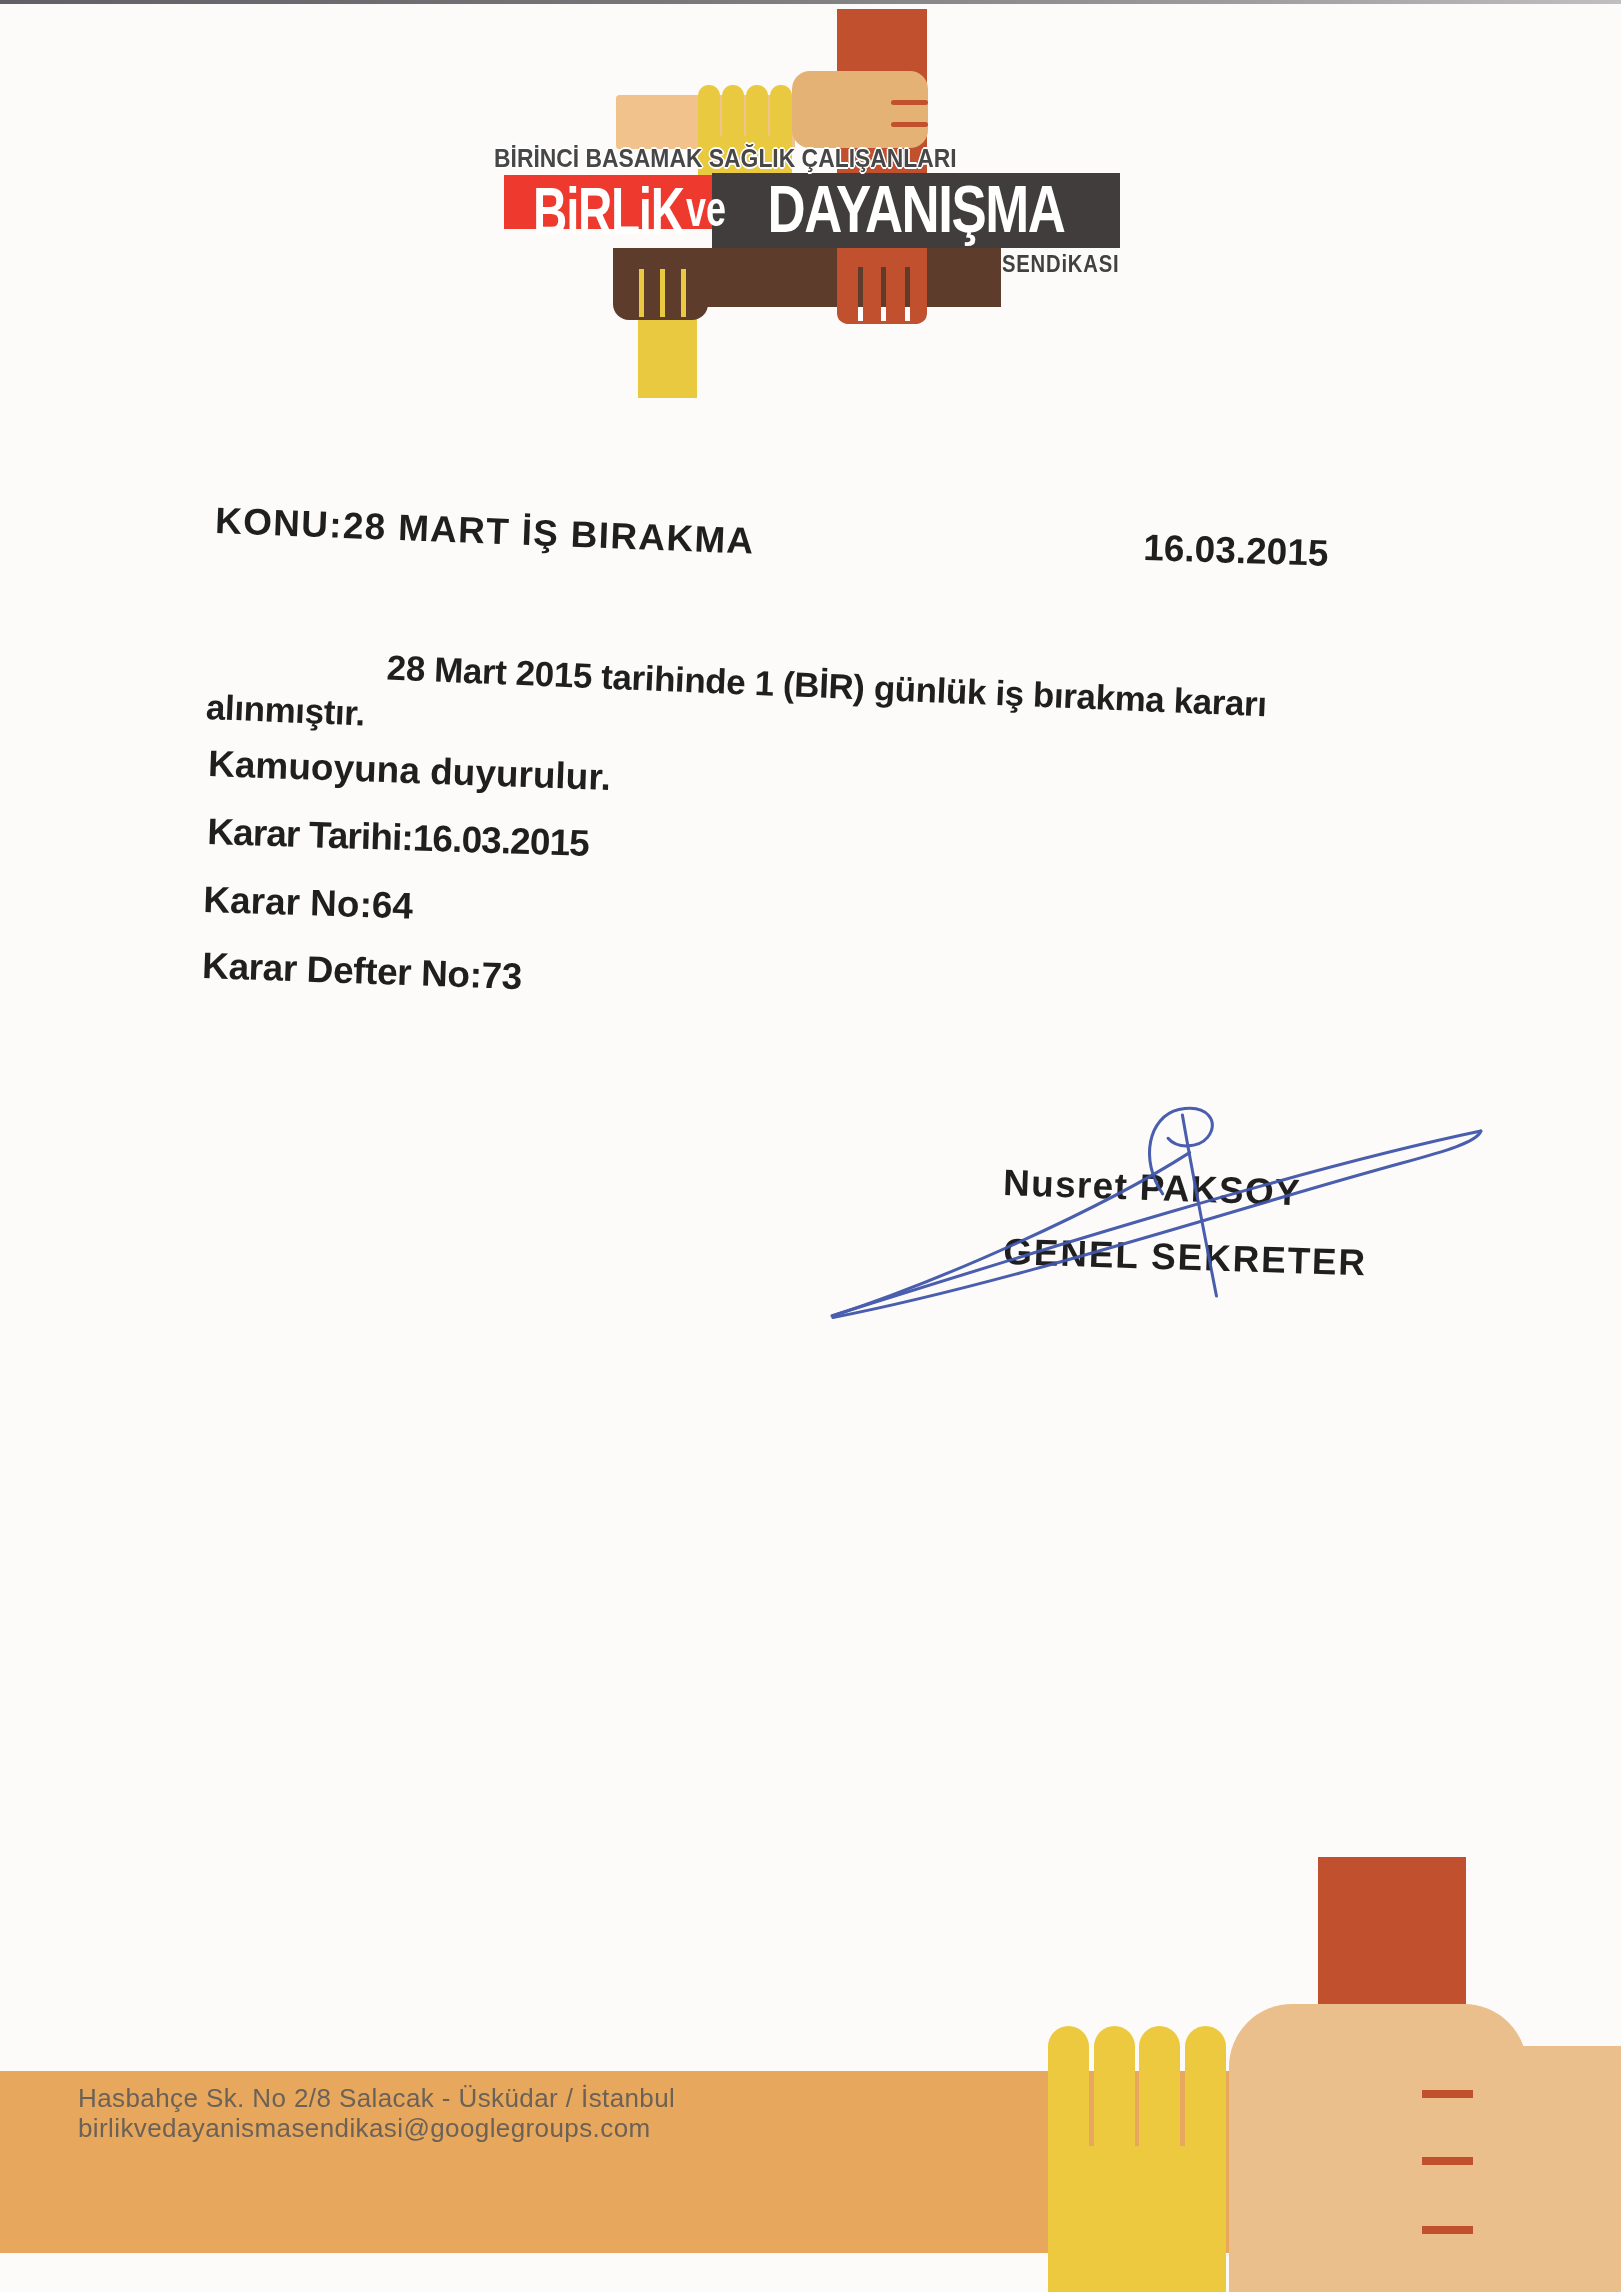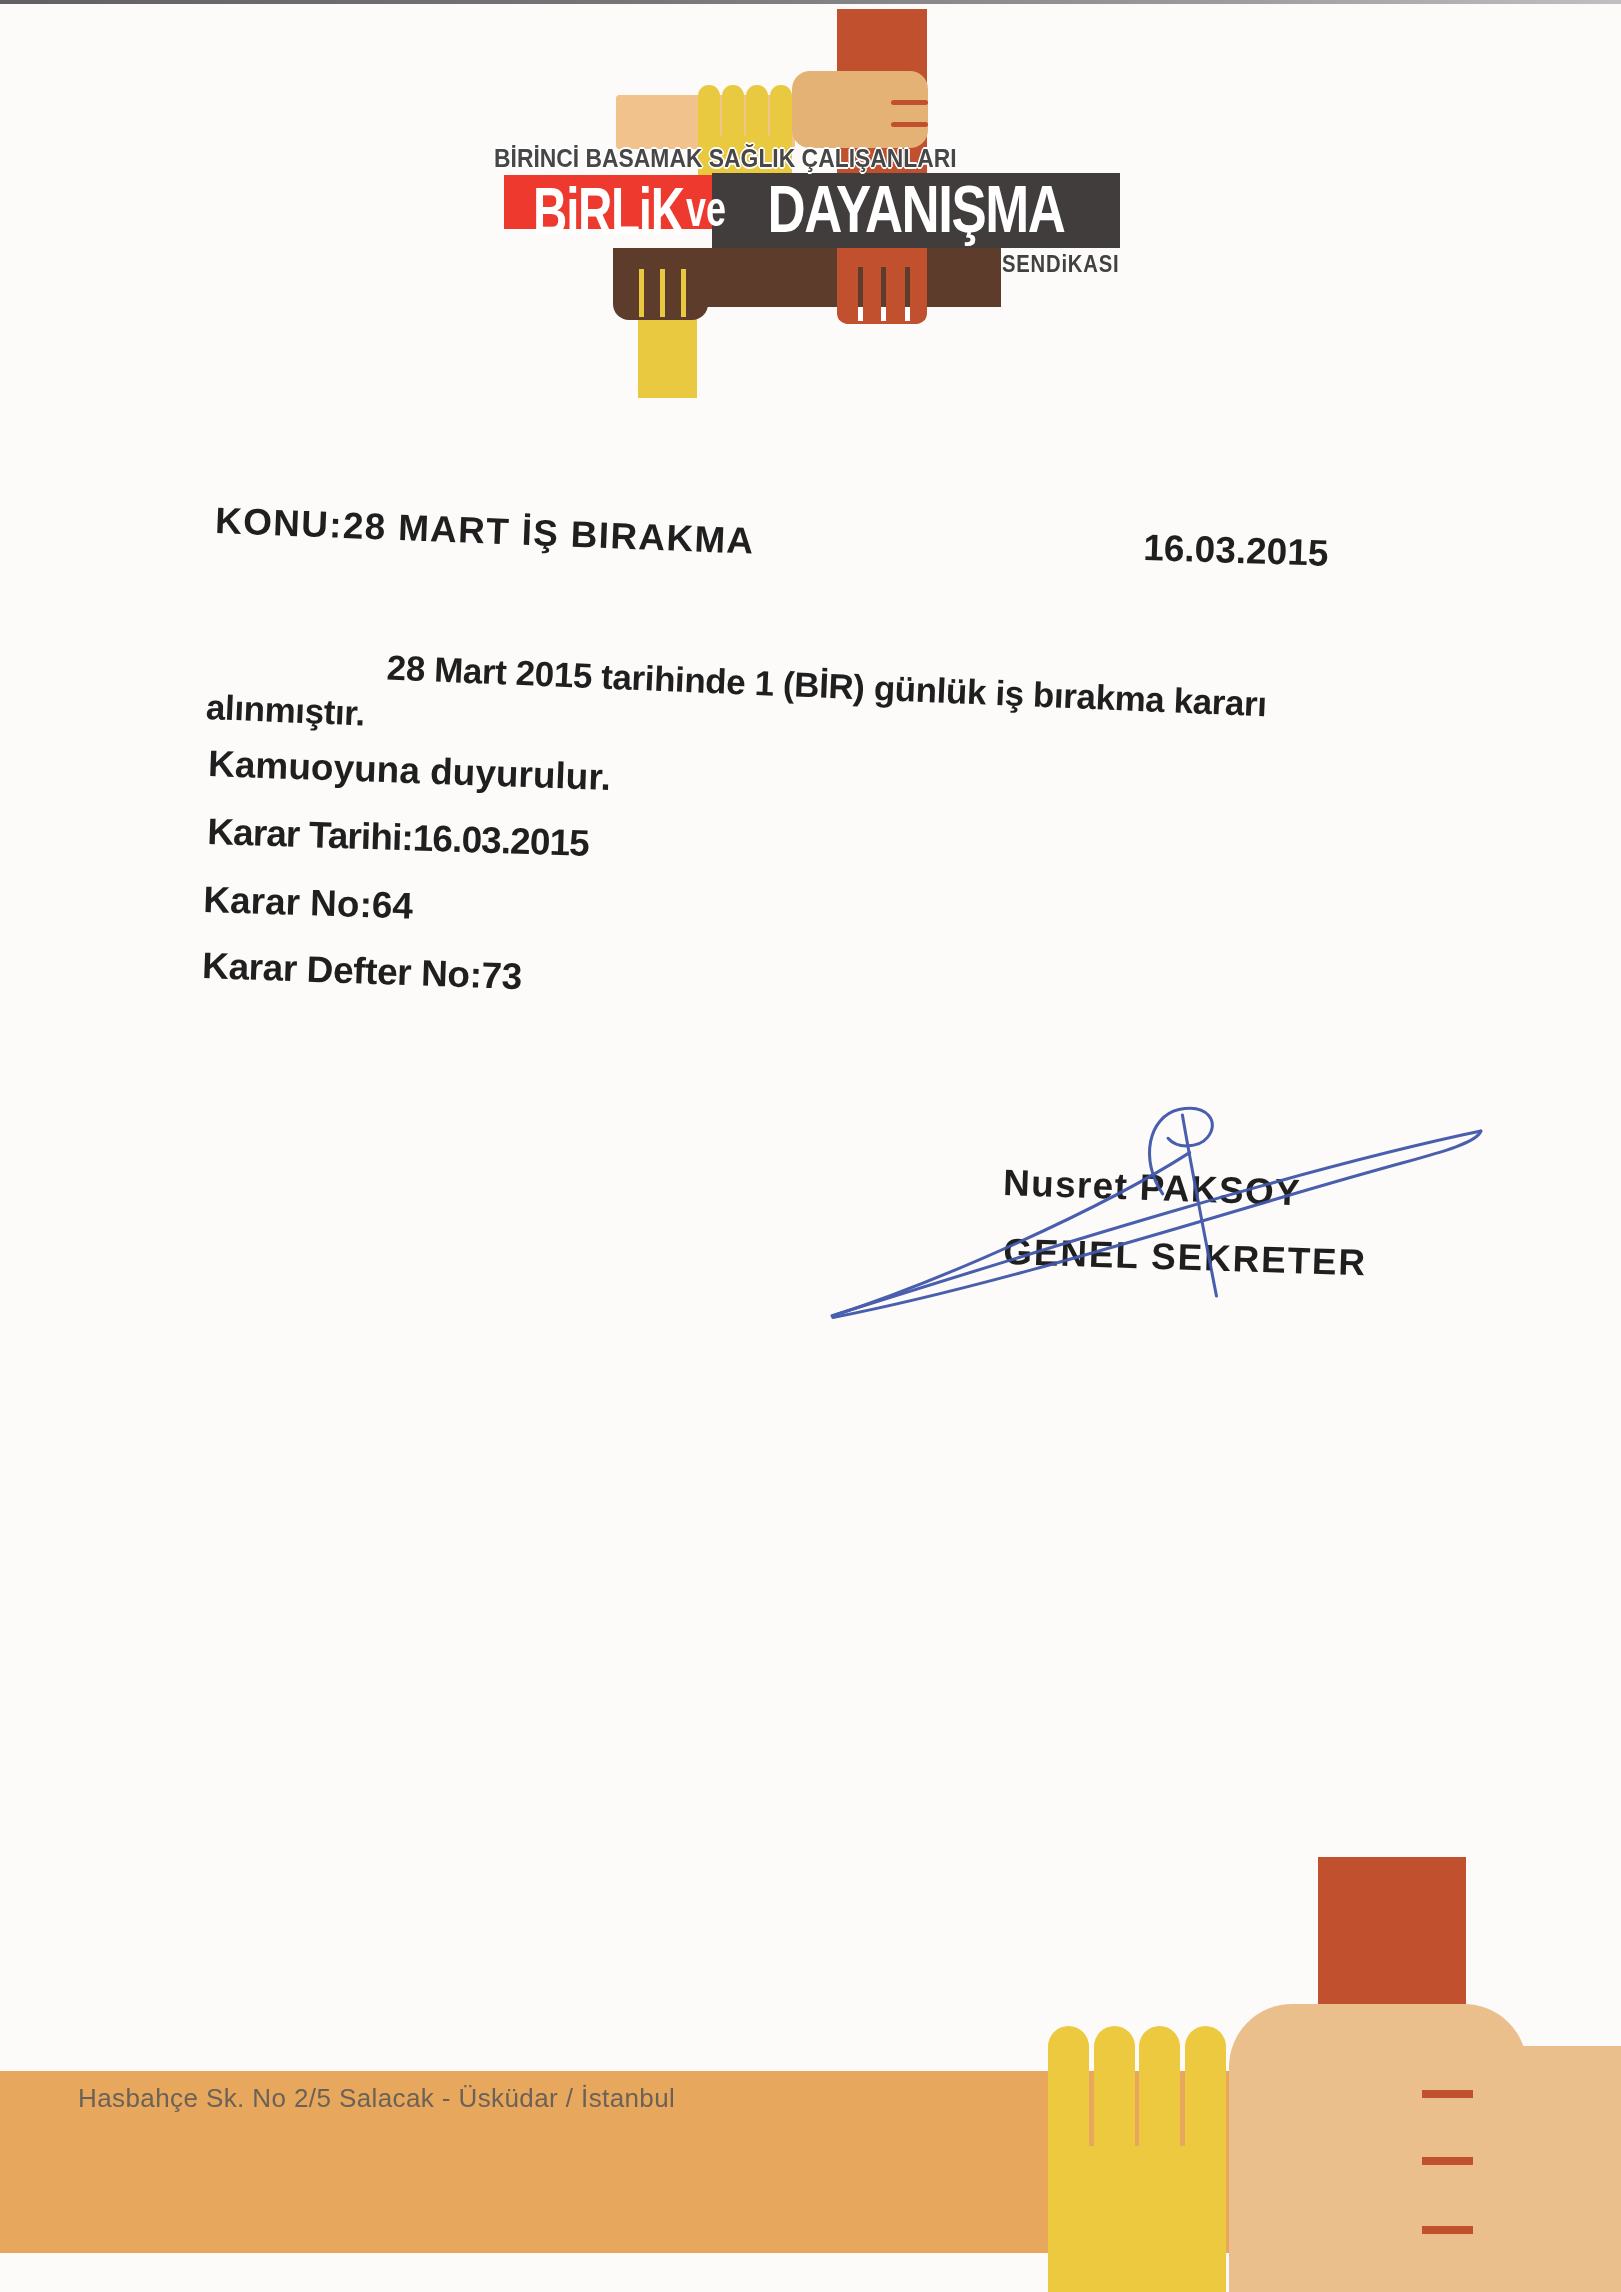--- a/index.html
+++ b/index.html
@@ -125,21 +125,22 @@
       <path d="M 33 243 C 150 205, 330 125, 428 62"></path>
       <path d="M 398 108 C 372 70, 382 22, 416 14 C 448 7, 462 28, 448 45 C 438 57, 414 58, 404 46"></path>
       <path d="M 420 20 C 432 90, 446 160, 458 222"></path>
     </g>
   </svg>
   <div class="txt sig-name">Nusret PAKSOY</div>
   <div class="txt sig-title">GENEL SEKRETER</div>
 
   <div class="abs band"></div>
   <div class="abs footer-text">
-    <div>Hasbahçe Sk. No 2/5 Salacak - Üsküdar / İstanbul</div>
+    <div>Hasbahçe Sk. No 2/8 Salacak - Üsküdar / İstanbul</div>
+    <div>birlikvedayanismasendikasi@googlegroups.com</div>
   </div>
 
   <div>
     <div class="abs br-red-arm"></div>
     <div class="abs br-tan-arm"></div>
     <div class="abs br-tan-fist"></div>
     <div class="abs br-slit" style="top:2090px;"></div>
     <div class="abs br-slit" style="top:2157px;"></div>
     <div class="abs br-slit" style="top:2226px;"></div>
     <div class="abs br-y-finger" style="left:1048px;"></div>

